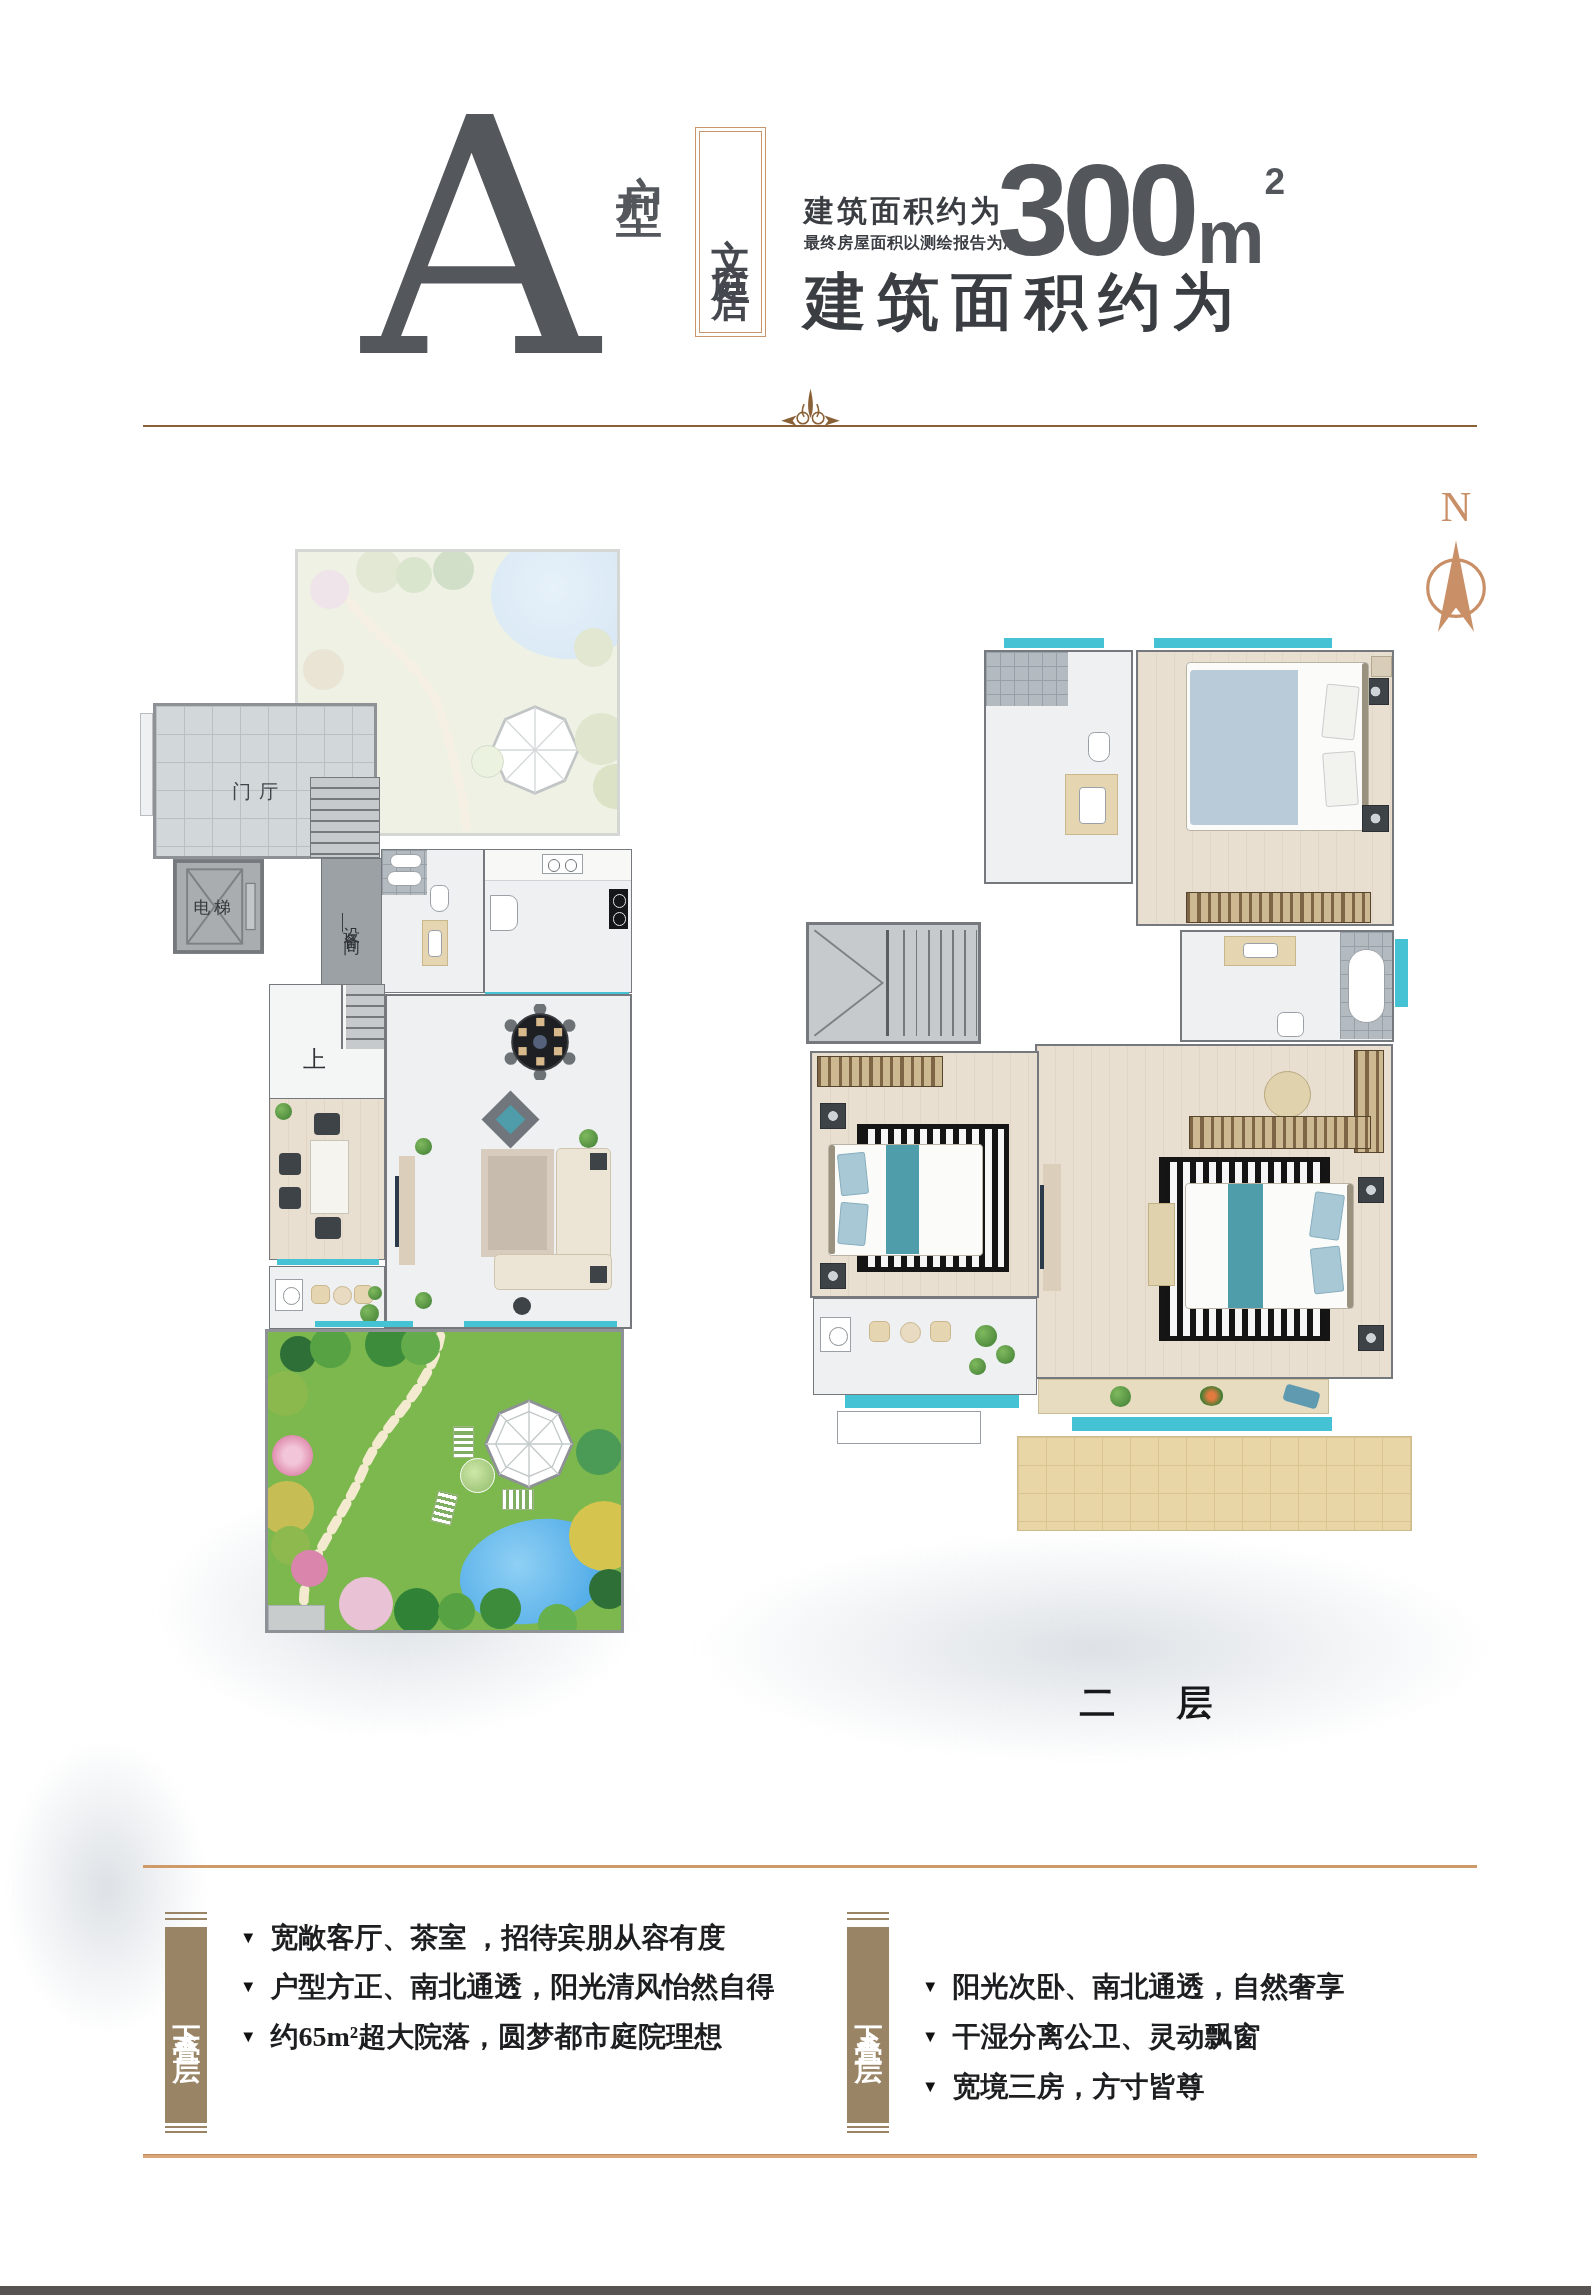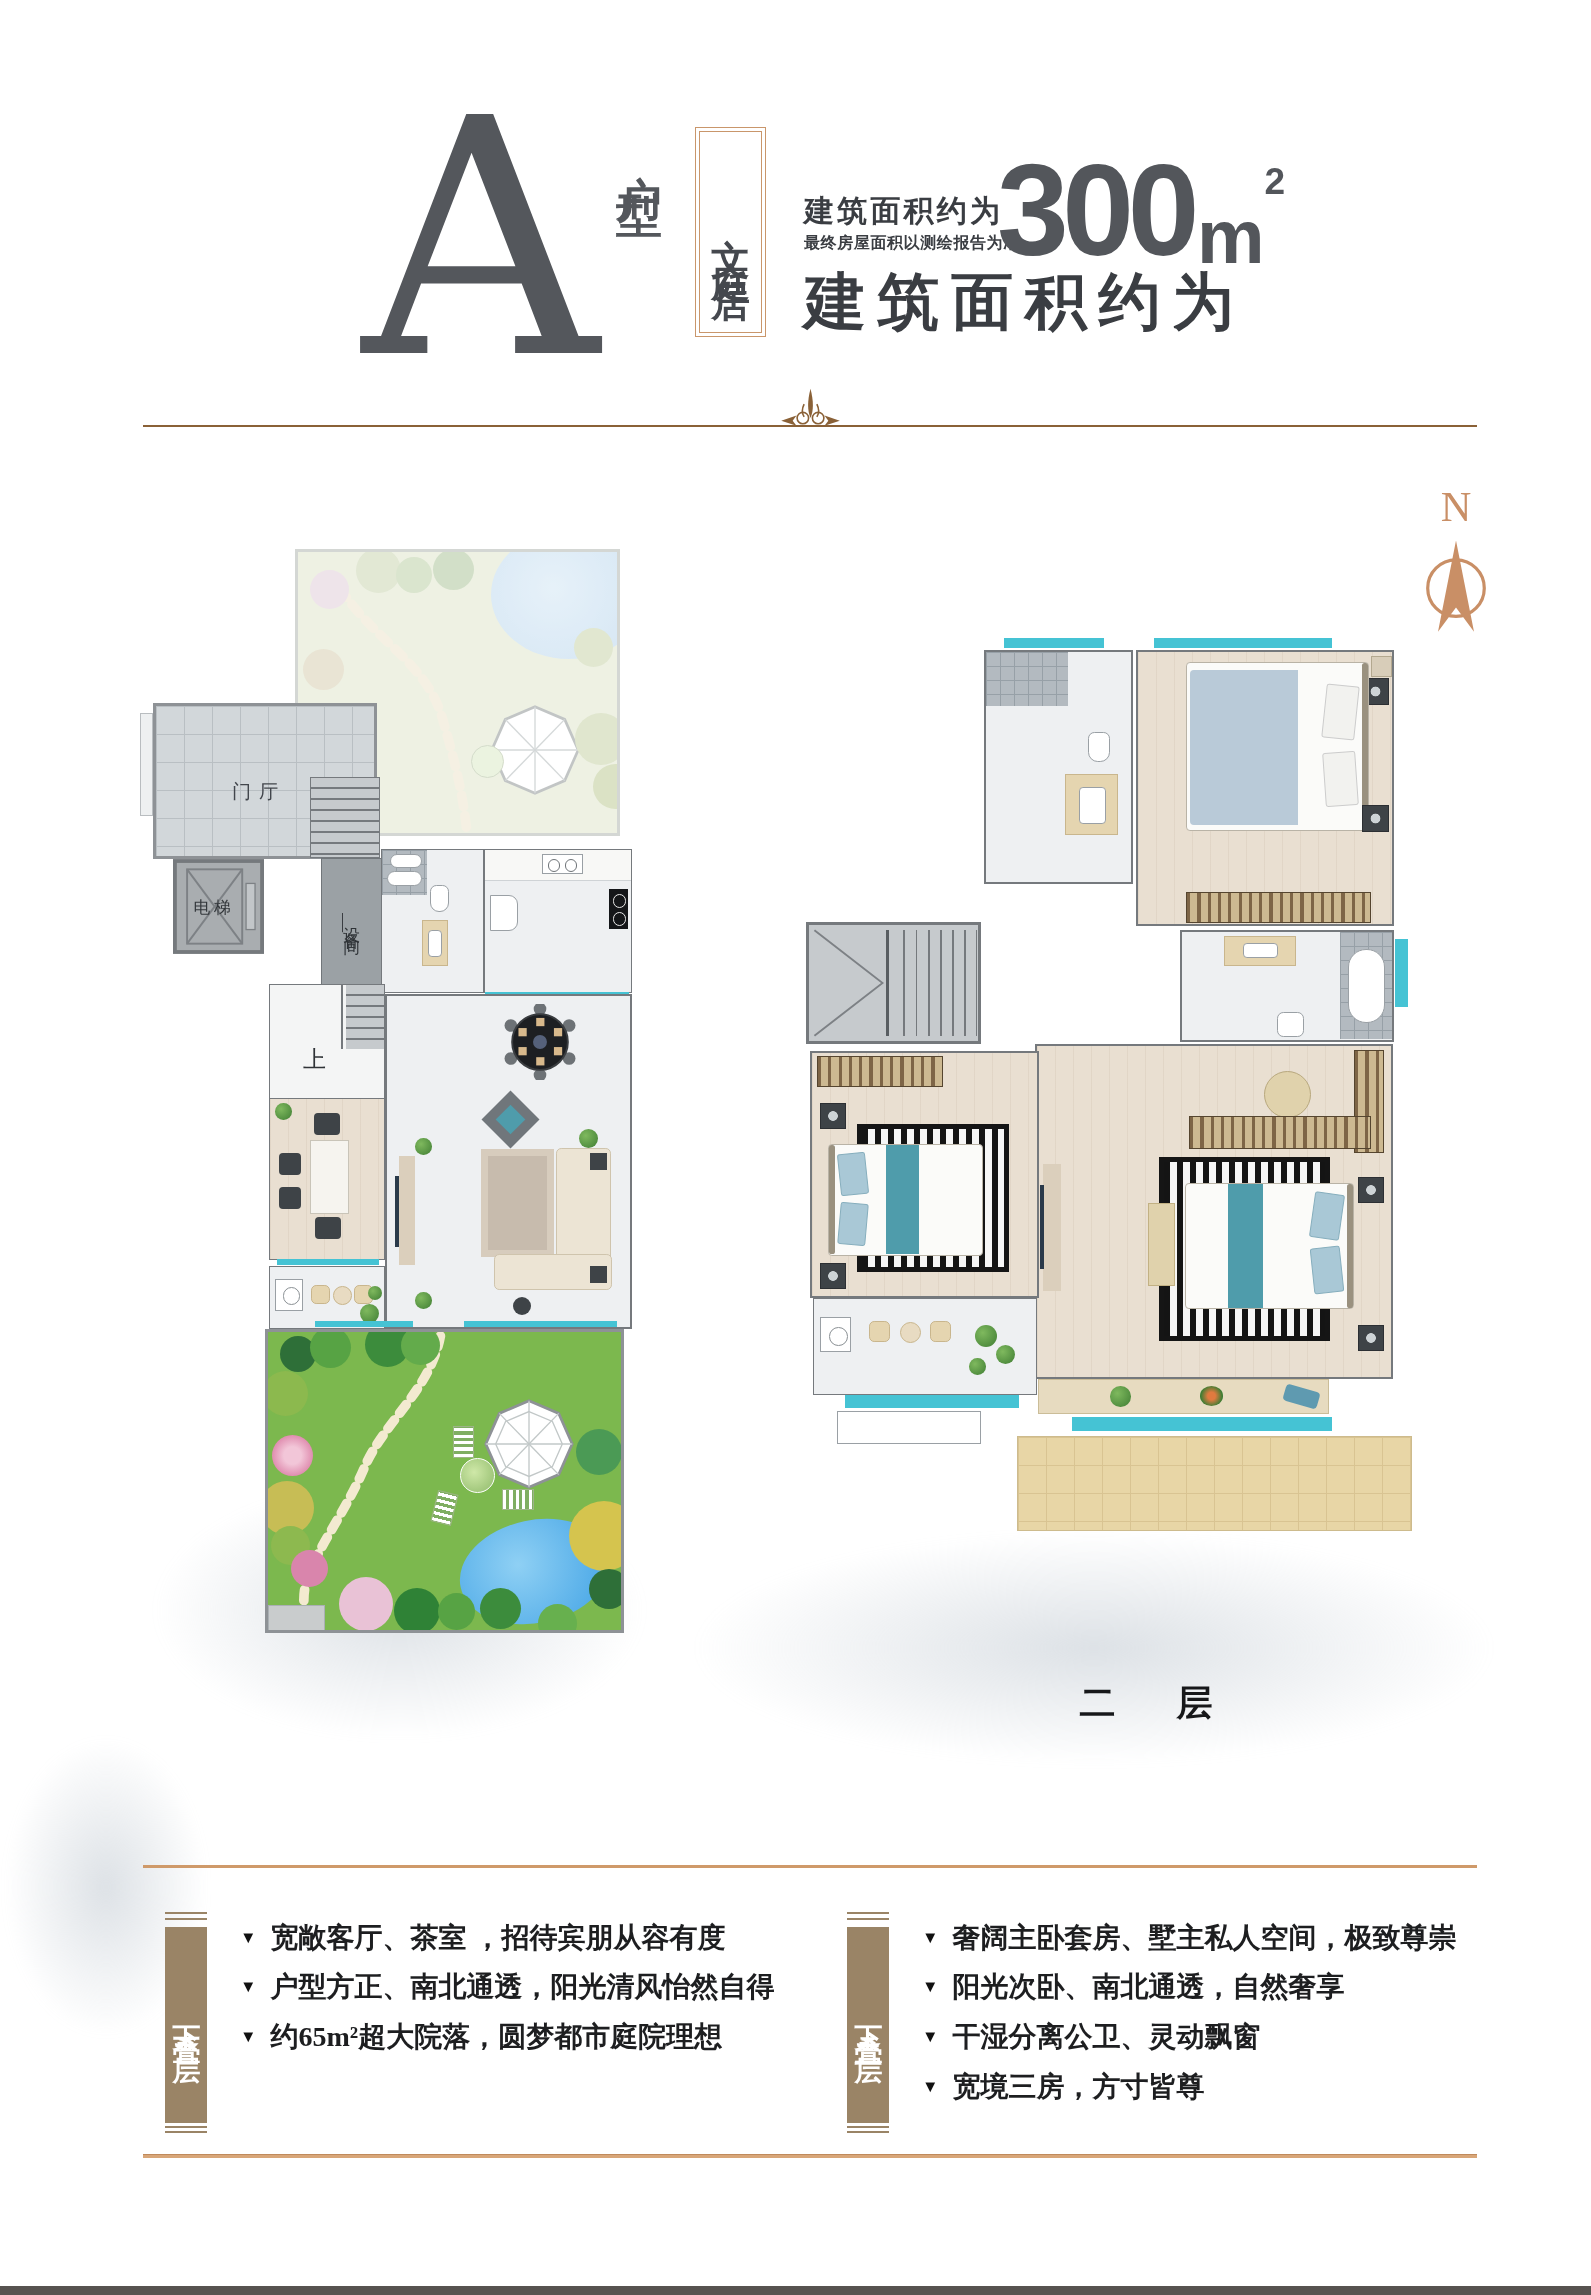--- a/index.html
+++ b/index.html
@@ -390,21 +390,20 @@
   <div class="note-row" style="left:240px;top:2018px;"><span class="tri">▼</span><span>约65m²超大院落，圆梦都市庭院理想</span></div>
 
   <div class="tagline" style="left:847px;top:1912px;"></div>
   <div class="tagline" style="left:847px;top:1918px;"></div>
   <div class="tagbox" style="left:847px;top:1927px;">
     <span>下叠二层</span>
   </div>
   <div class="tagline" style="left:847px;top:2126px;"></div>
   <div class="tagline" style="left:847px;top:2131px;"></div>
 
-  <div class="note-row" style="left:922px;top:1919px;"><span class="tri">▼</span><span>奢阔主卧套房、墅主私人空间，极致尊崇</span></div>
   <div class="note-row" style="left:922px;top:1968px;"><span class="tri">▼</span><span>阳光次卧、南北通透，自然奢享</span></div>
   <div class="note-row" style="left:922px;top:2018px;"><span class="tri">▼</span><span>干湿分离公卫、灵动飘窗</span></div>
   <div class="note-row" style="left:922px;top:2068px;"><span class="tri">▼</span><span>宽境三房，方寸皆尊</span></div>
 
   <div class="abs" style="left:143px;top:2154px;width:1334px;height:3.9px;background:#d8a678;border-top:1.3px solid #c08a5c;box-sizing:border-box;"></div>
   <div class="abs" style="left:0;top:2286px;width:1592px;height:9px;background:#575350;"></div>
 
 </div>
 
 

